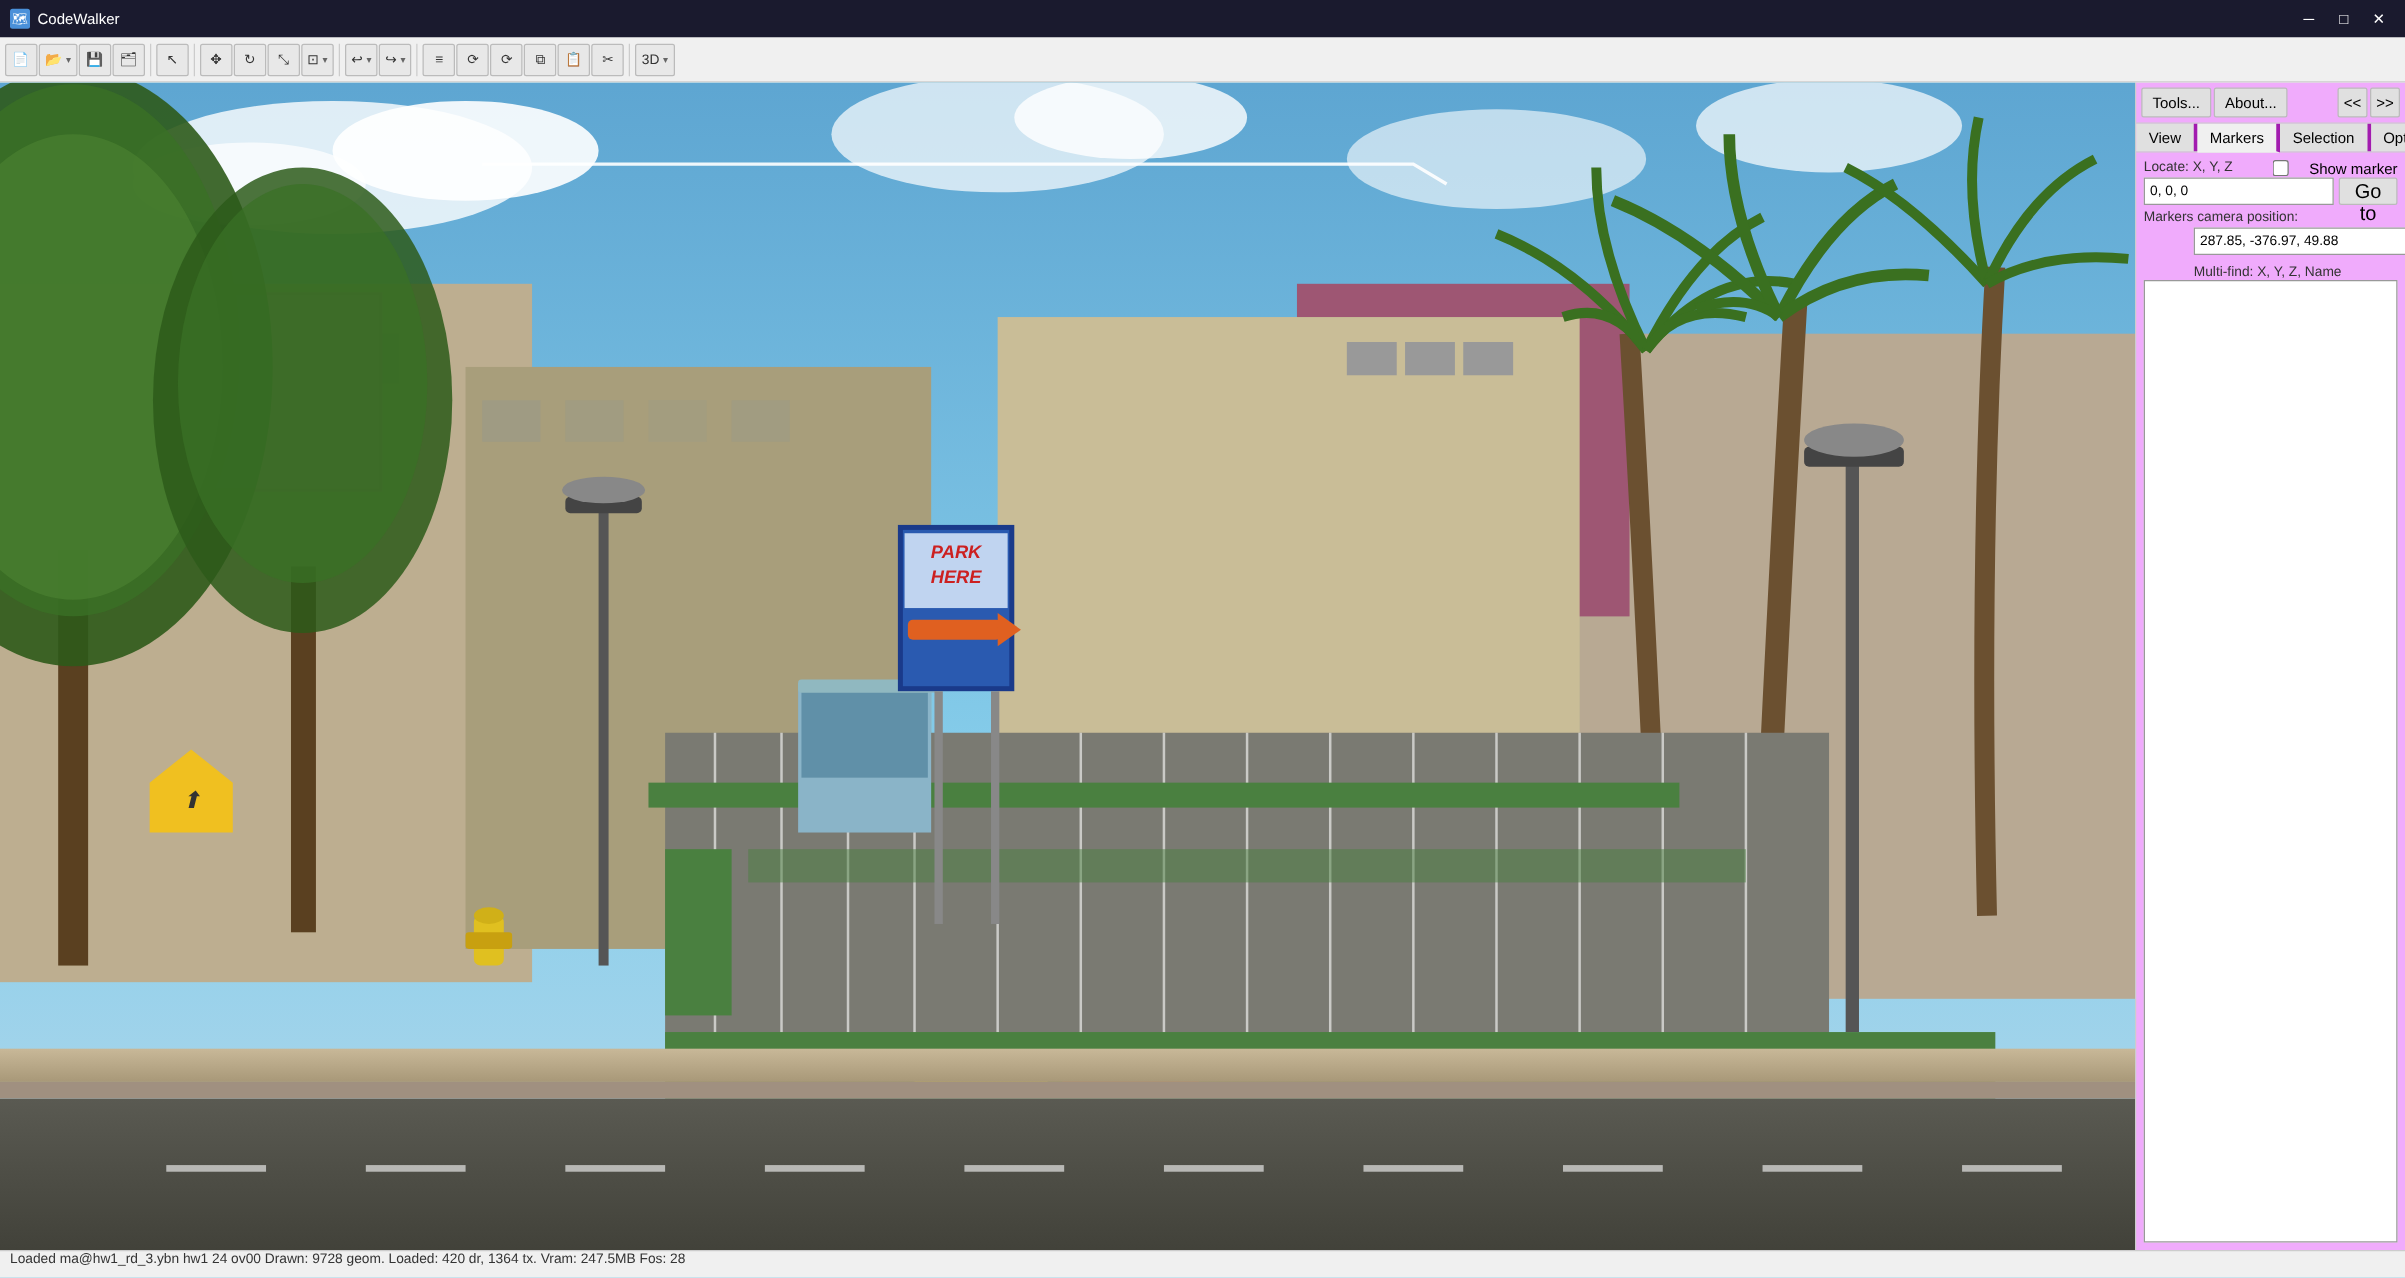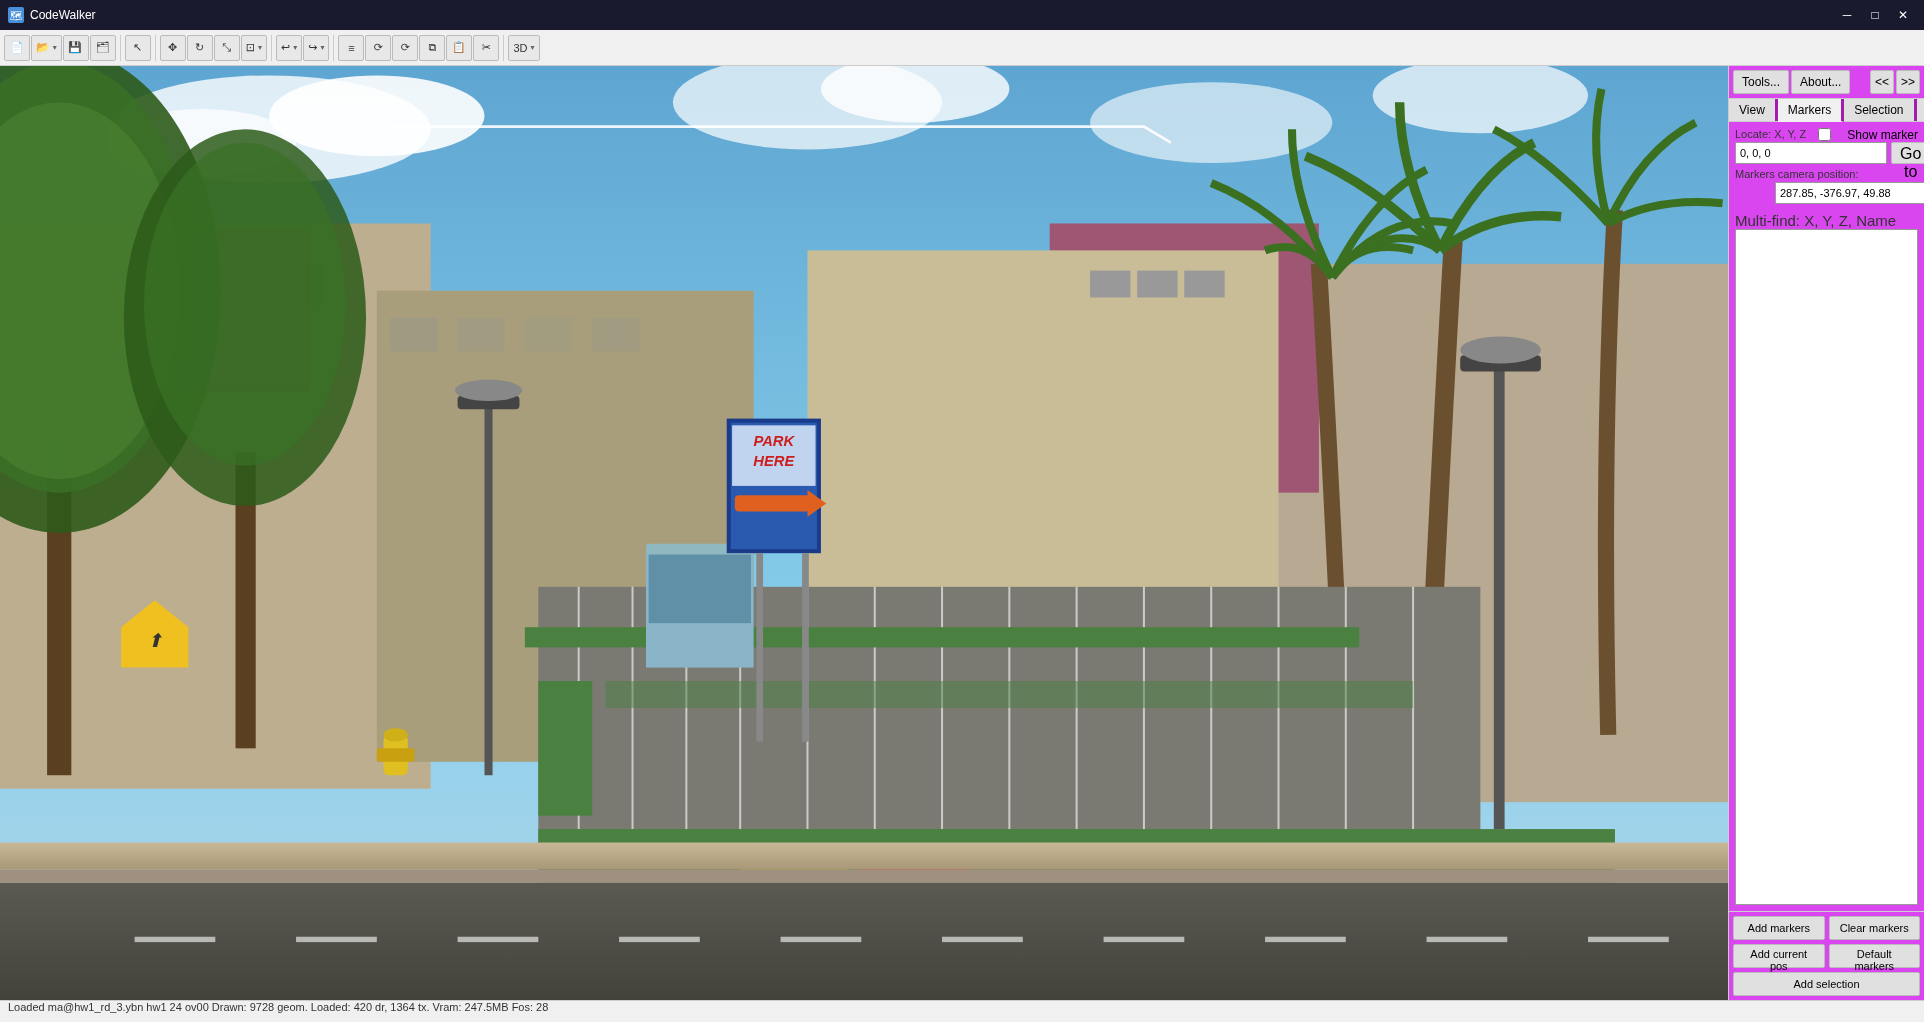--- a/index.html
+++ b/index.html
@@ -154,22 +154,22 @@
       height: 22px;
       display: flex;
       padding: 0 8px;
       font-size: 11px;
       color: #333;
       flex-shrink: 0;
     }
 
     
     #right-panel {
-      width: 196px;
-      background: #d946ef;
+      width: 216px;
+      background: #f0abfc;
       border-left: 1px solid #ccc;
       display: flex;
       flex-direction: column;
       flex-shrink: 0;
     }
 
     
     #panel-top-btns {
       display: flex;
       align-items: center;
@@ -263,23 +263,24 @@
       border: 1px solid #999;
       background: white;
       height: 22px;
       padding: 1px 4px;
       font-size: 11px;
       width: 100%;
       margin-left: 40px;
     }
 
     .multifind-label {
-      font-size: 15px;
+      font-size: 11px;
       color: #333;
       margin-top: 4px;
+      margin-left: 40px;
     }
 
     .multifind-textarea {
       border: 1px solid #999;
       background: white;
       flex: 1;
       resize: none;
       font-size: 11px;
       padding: 2px;
       width: 100%;
@@ -638,31 +639,20 @@
         <input type="text" class="camera-pos-input" value="287.85, -376.97, 49.88" style="">
       </div>
 
       <div class="textarea-wrapper">
         <div class="multifind-label">Multi-find: X, Y, Z, Name</div>
         <textarea class="multifind-textarea" style=""></textarea>
       </div>
 
     </div>
 
-    <div id="panel-buttons">
-      <div class="panel-btn-row">
-        <button class="panel-btn">Add markers</button>
-        <button class="panel-btn">Clear markers</button>
-      </div>
-      <div class="panel-btn-row">
-        <button class="panel-btn">Add current pos</button>
-        <button class="panel-btn">Default markers</button>
-      </div>
-      <button class="panel-btn-full">Add selection</button>
-    </div>
 
   </div>
 
 </div>
 
 <div id="status-bar">
   <span>Loaded ma@hw1_rd_3.ybn     hw1  24  ov00  Drawn: 9728 geom.  Loaded: 420 dr, 1364 tx.  Vram: 247.5MB  Fos: 28</span>
 </div>
 
 </body></html>

